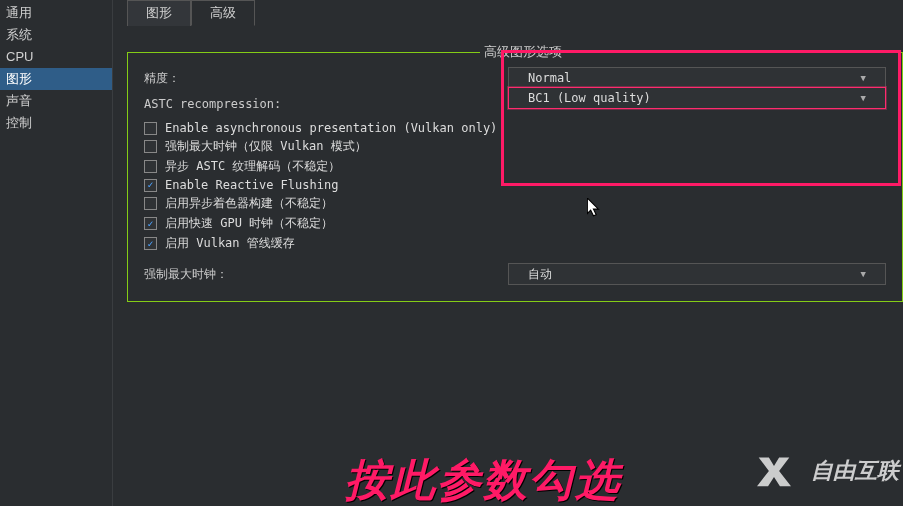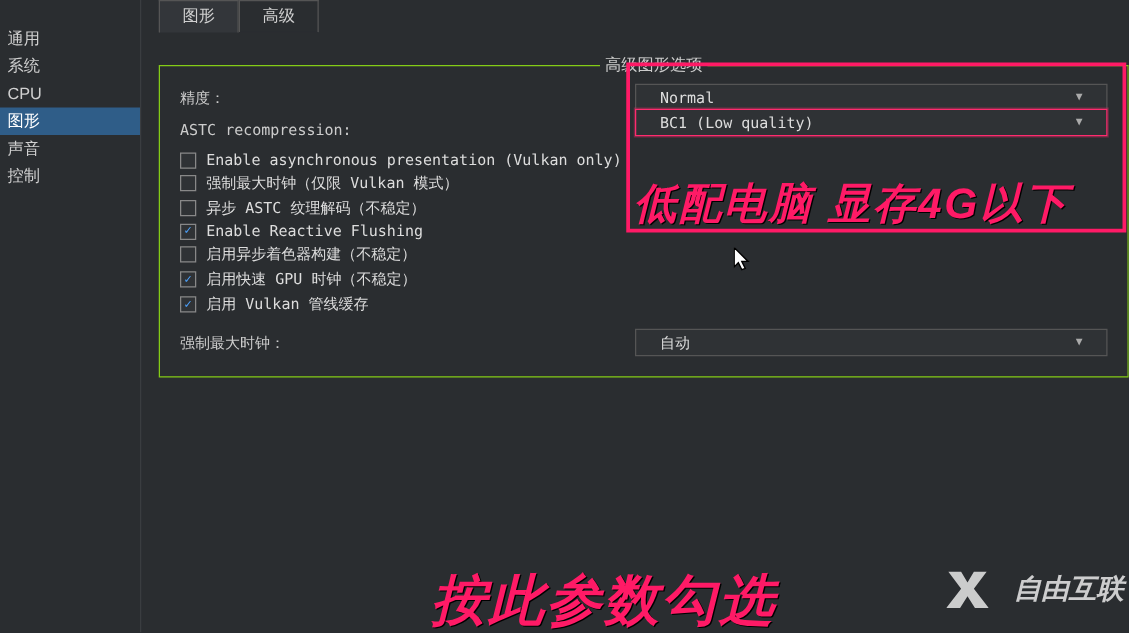--- a/index.html
+++ b/index.html
@@ -7,21 +7,21 @@
   body {
     background: #2a2d30;
     color: #d0d0d0;
     font-family: "Microsoft YaHei", "SimSun", sans-serif;
     font-size: 13px;
     display: flex;
   }
   .sidebar {
     width: 112px;
     background: #2a2d30;
-    padding-top: 20px;
+    padding-top: 2px;
     flex-shrink: 0;
   }
   .sidebar-item {
     padding: 2px 6px;
     cursor: pointer;
     font-size: 13px;
     line-height: 18px;
   }
   .sidebar-item.selected {
     background: #2f5d88;
@@ -258,21 +258,20 @@
         <div class="row-label">强制最大时钟：</div>
         <div class="combo">
           <span>自动</span>
           <span class="caret">▼</span>
         </div>
       </div>
     </div>
   </div>
 
   <div class="anno-box" style="left:388px; top:50px; width:400px; height:136px;"></div>
-  <div class="anno-text" style="left:394px; top:140px; font-size:34px; letter-spacing:2px;">低配电脑  显存4G以下</div>
 
   <div class="anno-text" style="left:232px; bottom:-4px; font-size:44px; letter-spacing:2px;">按此参数勾选</div>
 
   <div class="watermark">
     <svg viewBox="0 0 40 40">
       <polygon points="2,4 14,4 20,14 26,4 38,4 26,20 40,38 27,38 20,27 13,38 0,38 14,20" fill="#e8e8e8"></polygon>
     </svg>
     <span>自由互联</span>
   </div>
 

